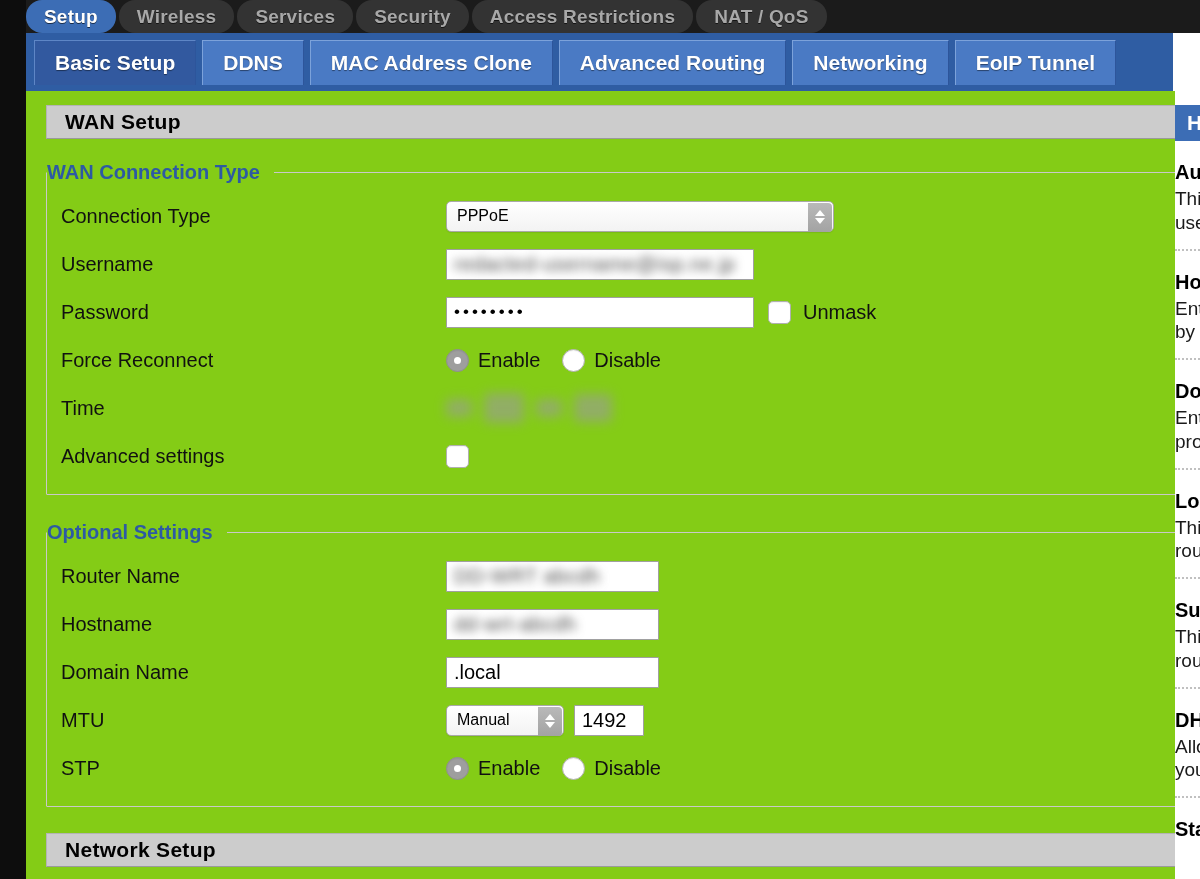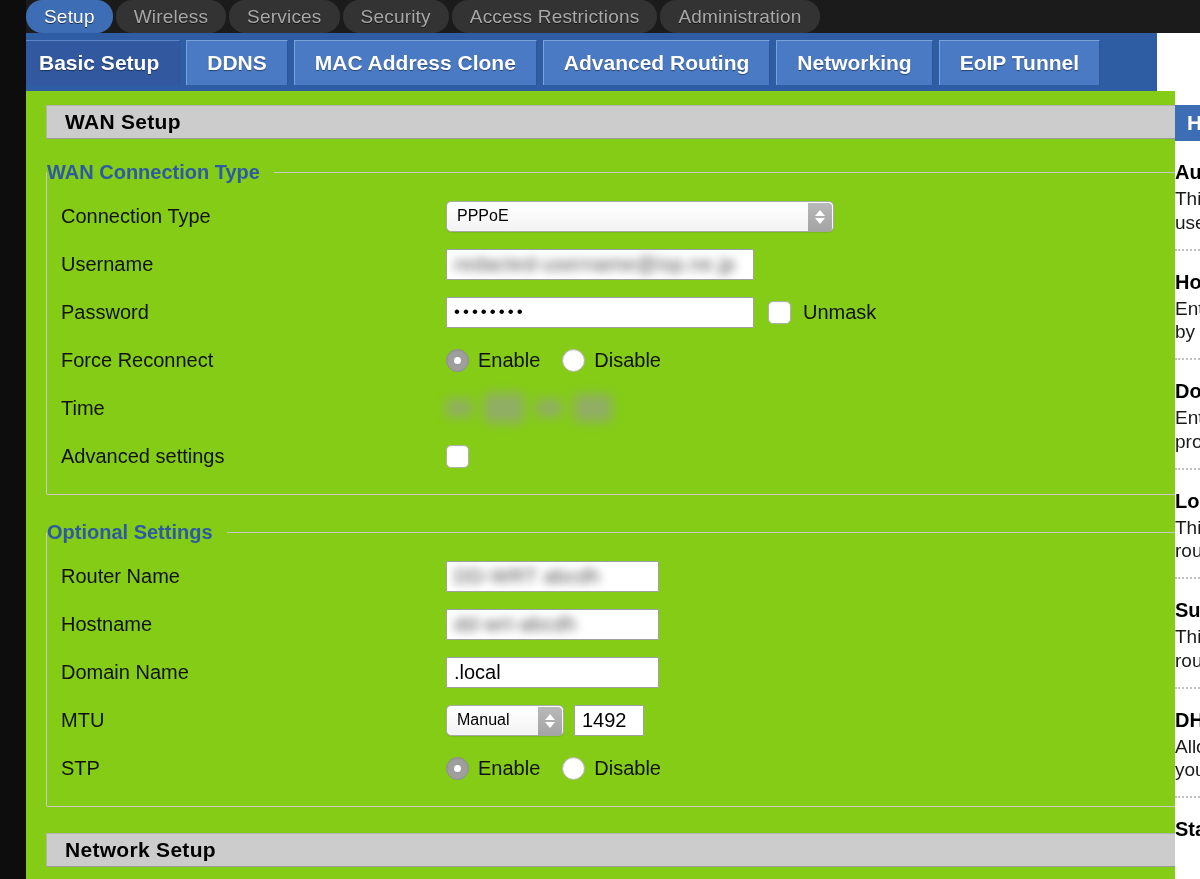--- a/index.html
+++ b/index.html
@@ -35,21 +35,21 @@
     background: #1b1b1b;
     display: flex;
     align-items: flex-end;
     z-index: 20;
   }
   .ptab {
     height: 33px;
     background: #333333;
     color: #a8a8a8;
     font-size: 19px;
-    font-weight: normal;
+    font-weight: bold;
     letter-spacing: .2px;
     display: flex;
     align-items: center;
     justify-content: center;
     padding: 8px 18px;
     margin-right: 3px;
     border-top-left-radius: 3px;
     border-top-right-radius: 3px;
     text-shadow: 0 1px 0 rgba(0,0,0,.6);
     white-space: nowrap;
@@ -57,21 +57,21 @@
     border-radius: 16px;
   }
   .ptab.active {
     background: #3c6db5;
     color: #ffffff;
   }
 
   
   .subbar {
     position: absolute;
-    left: 8px; top: 33px;
+    left: 24px; top: 33px;
     width: 1149px; height: 58px;
     background: #2f5da3;
     display: flex;
     align-items: center;
     padding-left: 10px;
     z-index: 19;
   }
   .stab {
     height: 45px;
     background: #4a7ac4;
@@ -357,21 +357,21 @@
     <div class="ptab">
       <span>Services</span>
     </div>
     <div class="ptab">
       <span>Security</span>
     </div>
     <div class="ptab">
       <span>Access Restrictions</span>
     </div>
     <div class="ptab">
-      <span>Administration</span>
+      <span>NAT / QoS</span>
     </div>
   </div>
 
   <div class="subbar">
     <div class="stab active">
       <span>Basic Setup</span>
     </div>
     <div class="stab">
       <span>DDNS</span>
     </div>

